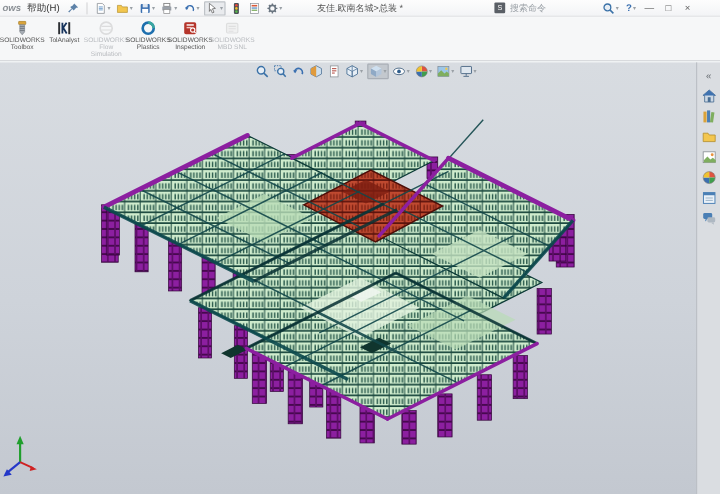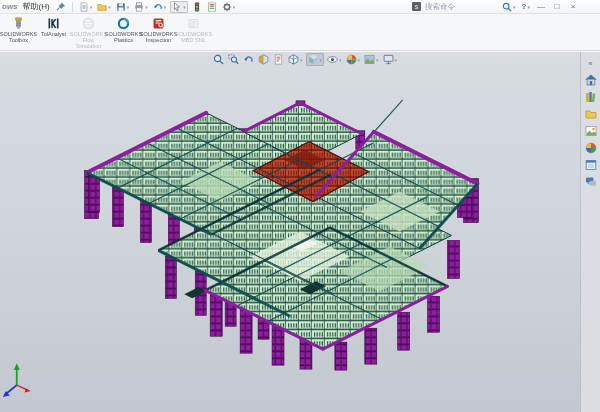--- a/index.html
+++ b/index.html
@@ -294,20 +294,21 @@
           </svg>
         </span>
       <span class="qt-btn">
           <svg>
             <use href="#i-gear"></use>
           </svg>
           <span class="dd">▾</span>
         </span>
     </div>
 
+    <span class="tb-title">友佳.欧南名城&gt;总装 *</span>
 
     <div class="tb-right">
       <span class="sw-badge">S</span>
       <span class="search-box">
         <span>搜索命令</span>
       </span>
       <span class="qt-btn">
           <svg>
             <use href="#i-mag"></use>
           </svg>

